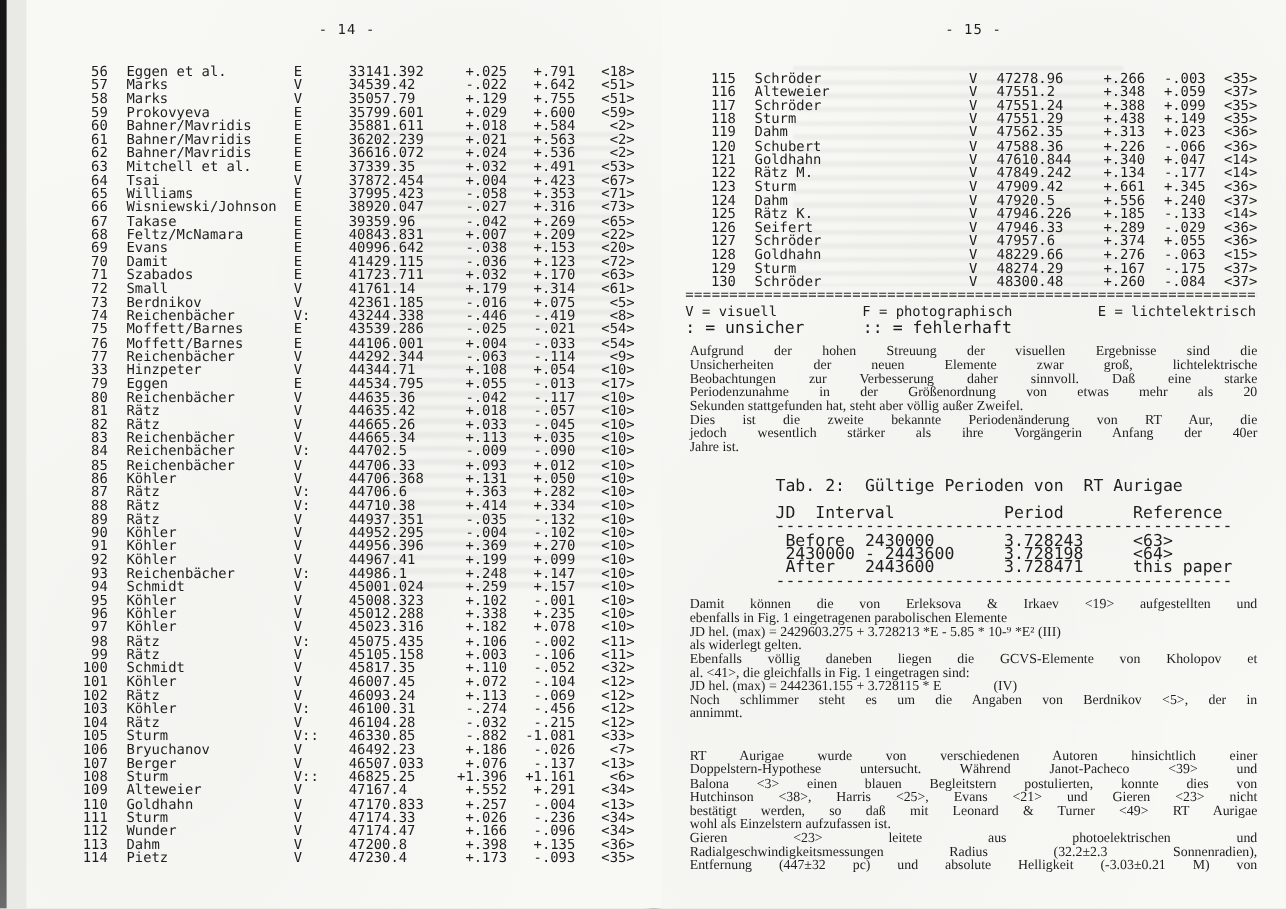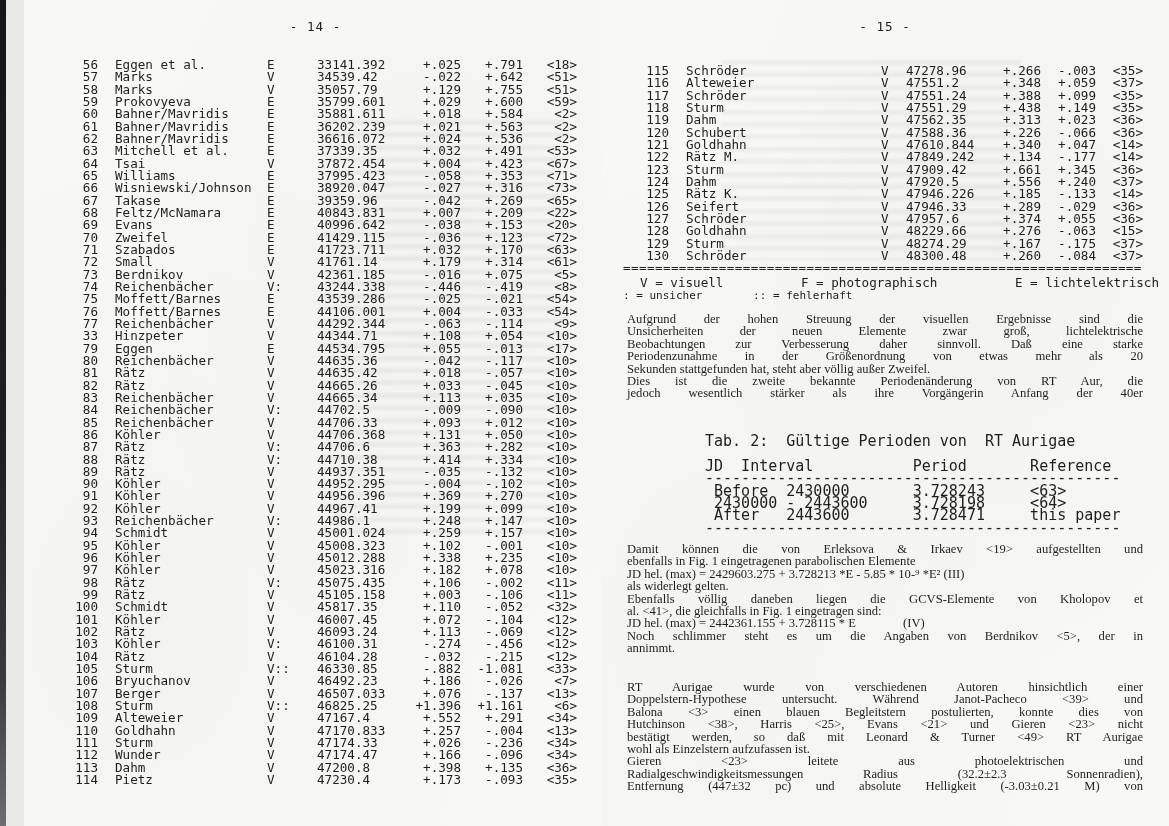--- a/index.html
+++ b/index.html
@@ -46,24 +46,24 @@
   .c-oc1{grid-column:6;text-align:right;}
   .c-oc2{grid-column:7;text-align:right;}
   .c-ref{grid-column:8;text-align:right;}
   
   .sep-line{
     position:absolute;top:260px;left:22px;width:519px;height:14px;
     font-size:12.6px;white-space:pre;overflow:hidden;letter-spacing:0.4px;
   }
   .legend-row1{
     position:absolute;top:275px;left:22px;width:519px;
-    display:flex;justify-content:space-between;font-size:12.6px;margin-left:17px;
+    display:flex;justify-content:space-between;font-size:12.6px;
   }
   .legend-row2{
-    position:absolute;top:289px;left:22px;width:519px;font-size:11px;
+    position:absolute;top:289px;left:22px;width:519px;font-size:15px;
   }
   .legend-row2 .legend-item + .legend-item{margin-left:44px;}
   
   .textblock{position:absolute;left:26px;width:516px;font-size:12.6px;font-family:Liberation Serif, serif;}
   #para-1{top:313px;}
   #para-2{top:543px;}
   #para-3{top:681px;}
   .tline{height:12.4px;line-height:12.45px;white-space:normal;}
   .tline.j{text-align:justify;text-align-last:justify;}
   .tline.pre{white-space:pre;}
@@ -208,21 +208,21 @@
         <span class="c-no">69</span>
         <span class="c-name">Evans</span>
         <span class="c-type">E</span>
         <span class="c-jd">40996.642</span>
         <span class="c-oc1">-.038</span>
         <span class="c-oc2">+.153</span>
         <span class="c-ref">&lt;20&gt;</span>
       </div>
       <div class="obs-row">
         <span class="c-no">70</span>
-        <span class="c-name">Zweifel</span>
+        <span class="c-name">Damit</span>
         <span class="c-type">E</span>
         <span class="c-jd">41429.115</span>
         <span class="c-oc1">-.036</span>
         <span class="c-oc2">+.123</span>
         <span class="c-ref">&lt;72&gt;</span>
       </div>
       <div class="obs-row">
         <span class="c-no">71</span>
         <span class="c-name">Szabados</span>
         <span class="c-type">E</span>
@@ -784,20 +784,21 @@
   </div>
 
   <div class="textblock" id="para-1">
       <div class="tline j">Aufgrund der hohen Streuung der visuellen Ergebnisse sind die</div>
       <div class="tline j">Unsicherheiten der neuen Elemente zwar groß, lichtelektrische</div>
       <div class="tline j">Beobachtungen zur Verbesserung daher sinnvoll. Daß eine starke</div>
       <div class="tline j">Periodenzunahme in der Größenordnung von etwas mehr als 20</div>
       <div class="tline">Sekunden stattgefunden hat, steht aber völlig außer Zweifel.</div>
       <div class="tline j">Dies ist die zweite bekannte Periodenänderung von RT Aur, die</div>
       <div class="tline j">jedoch wesentlich stärker als ihre Vorgängerin Anfang der 40er</div>
+      <div class="tline">Jahre ist.</div>
     </div>
 
   <div id="tab2">
       <div class="tline pre">Tab. 2:  Gültige Perioden von  RT Aurigae</div>
       <div class="tline pre"></div>
       <div class="tline pre">JD  Interval           Period       Reference</div>
       <div class="tline pre">----------------------------------------------</div>
       <div class="tline pre"> Before  2430000       3.728243     &lt;63&gt;</div>
       <div class="tline pre"> 2430000 - 2443600     3.728198     &lt;64&gt;</div>
       <div class="tline pre"> After   2443600       3.728471     this paper</div>

